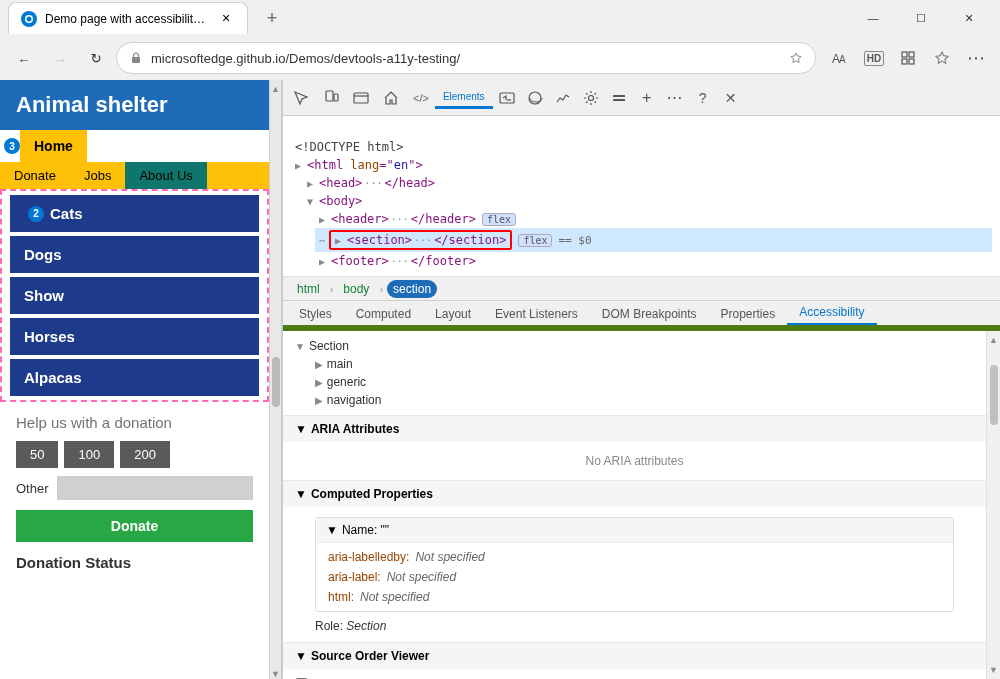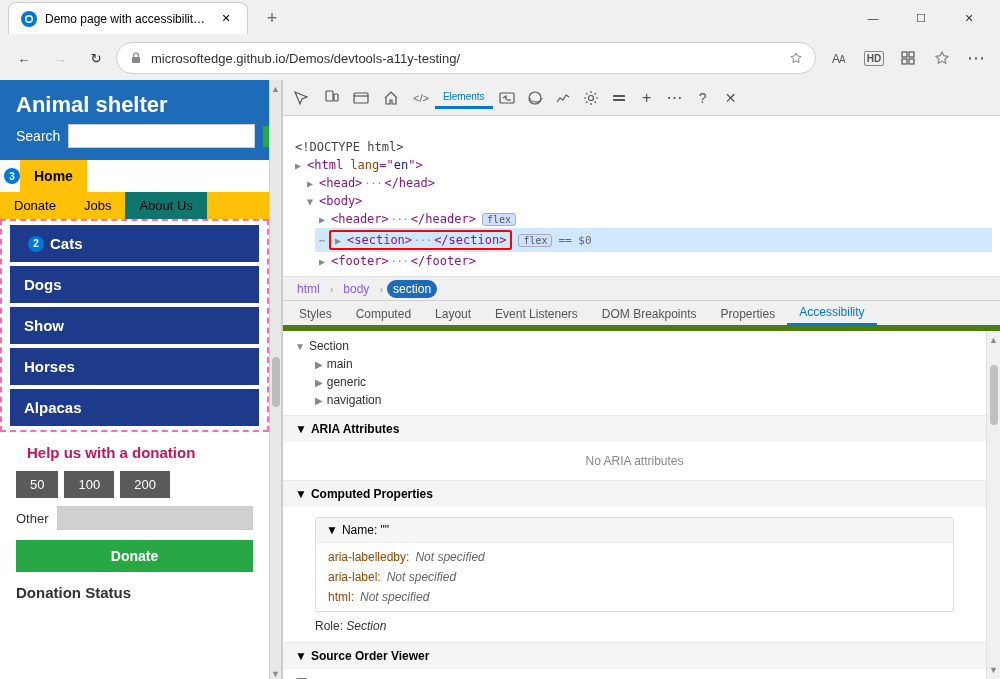--- a/index.html
+++ b/index.html
@@ -39,21 +39,21 @@
     .shelter-search-go { background: #28a745; color: white; border: none; padding: 3px 10px; cursor: pointer; font-size: 13px; }
     .nav-home { background: #ffc107; color: black; padding: 8px 14px; font-weight: bold; font-size: 14px; cursor: pointer; border: none; position: relative; }
     .nav-adopt { background: #ffc107; color: black; padding: 8px 14px; font-weight: bold; font-size: 14px; cursor: pointer; border: none; }
     .nav-second-row { display: flex; background: #ffc107; }
     .nav-donate { background: #ffc107; color: black; padding: 6px 14px; font-size: 13px; cursor: pointer; border: none; }
     .nav-jobs { background: #ffc107; color: black; padding: 6px 14px; font-size: 13px; cursor: pointer; border: none; }
     .nav-about { background: #0f766e; color: black; padding: 6px 14px; font-size: 13px; cursor: pointer; border: none; }
     .pet-list { background: white; }
     .pet-item { background: #1e3a8a; color: white; margin: 4px 8px; padding: 10px 14px; font-size: 15px; font-weight: bold; cursor: pointer; }
     .donation-section { padding: 12px 16px; }
-    .donation-title { font-size: 15px; font-weight: bold; color: #be185d; margin-bottom: 10px; margin-left: 11px; }
+    .donation-title { font-size: 15px; font-weight: normal; color: #737373; margin-bottom: 10px; }
     .donation-amounts { display: flex; gap: 6px; margin-bottom: 8px; }
     .donation-btn { background: #5a5a5a; color: white; border: none; padding: 6px 14px; cursor: pointer; font-size: 13px; }
     .donation-other { display: flex; align-items: center; gap: 8px; margin-bottom: 10px; }
     .donation-other-label { font-size: 13px; color: #333; }
     .donation-other-input { flex: 1; height: 24px; border: 1px solid #ccc; background: #d0d0d0; }
     .donation-donate-btn { background: #28a745; color: white; border: none; width: 100%; padding: 8px; cursor: pointer; font-size: 14px; font-weight: bold; }
     .donation-status { padding: 0 16px; font-size: 15px; font-weight: bold; color: #333; }
 
     
     .devtools { flex: 1; background: #f8f8f8; display: flex; flex-direction: column; border-left: 1px solid #ccc; }
@@ -72,21 +72,21 @@
     .dom-tag { color: #881580; }
     .dom-text { color: #444; margin-top: 16px; }
     .dom-section-box { background: #d0e8ff; border: 2px solid red; padding: 1px 4px; border-radius: 2px; display: inline-flex; align-items: center; gap: 2px; }
     .dom-flex-badge { background: #d0e0ff; color: #555; font-size: 10px; padding: 0 4px; border-radius: 3px; border: 1px solid #aab; margin-left: 4px; }
     .dom-eq-s0 { color: #666; margin-left: 4px; font-size: 11px; }
     .dom-expand-dots { color: #888; font-size: 10px; cursor: pointer; }
     .expander { color: #888; font-size: 10px; cursor: pointer; display: inline-block; width: 10px; }
 
     
     .element-breadcrumb { height: 24px; background: #f0f0f0; display: flex; align-items: center; padding: 0 8px; gap: 4px; border-bottom: 1px solid #d0d0d0; }
-    .breadcrumb-item { font-size: 12px; color: #8b5cf6; cursor: pointer; padding: 2px 6px; border-radius: 3px; }
+    .breadcrumb-item { font-size: 12px; color: #15803d; cursor: pointer; padding: 2px 6px; border-radius: 3px; }
     .breadcrumb-item.active { background: #1e6bb8; color: white; border-radius: 10px; }
 
     
     .panel-tabs { height: 30px; background: #f0f0f0; display: flex; align-items: flex-end; padding: 0 4px; border-bottom: 6px solid #4d7c0f; overflow: hidden; }
     .panel-tab { padding: 4px 12px; font-size: 12px; cursor: pointer; color: #555; white-space: nowrap; }
     .panel-tab.active { color: #0078d4; border-bottom: 2px solid #0078d4; }
 
     
     .a11y-panel { flex: 1; overflow-y: auto; background: white; }
     .a11y-section { border-bottom: 1px solid #e8e8e8; }
@@ -180,25 +180,20 @@
     </div>
   </div>
 
   <div class="main-area">
 
     <div class="webpage">
       <div class="webpage-inner">
 
         <div class="shelter-header">
           <div class="shelter-title">Animal shelter</div>
-          <div class="shelter-search">
-            <label class="shelter-search-label">Search</label>
-            <input class="shelter-search-input" type="text" style="">
-            <button class="shelter-search-go">go</button>
-          </div>
         </div>
 
         <div>
           <div class="nav-row-1">
             <div class="badge-container">3</div>
             <button class="nav-home">Home</button>
           </div>
           <div class="nav-second-row">
             <button class="nav-donate">Donate</button>
             <button class="nav-jobs">Jobs</button>

